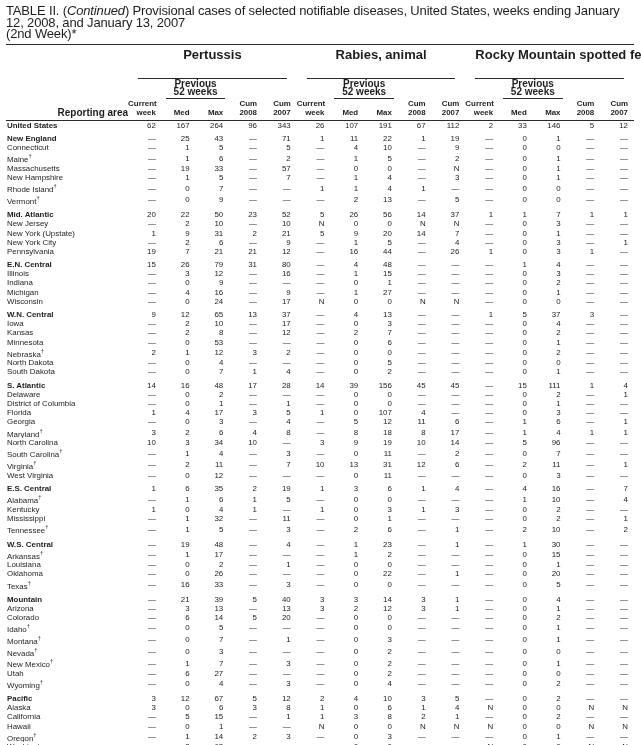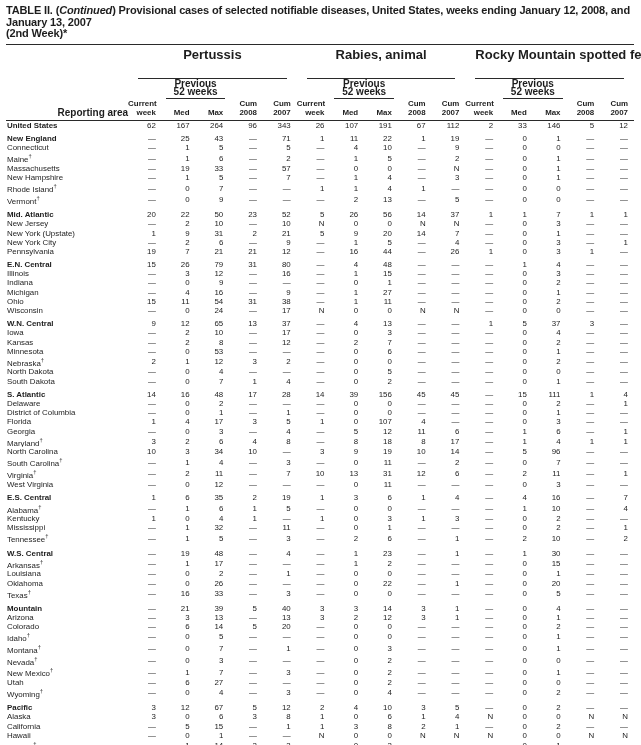--- a/index.html
+++ b/index.html
@@ -4,21 +4,21 @@
 <style>
   html,body { margin:0; padding:0; background:#fff; }
   body {
     width:641px; height:745px; overflow:hidden;
     color:#1d1d1d;
     font-family:"Liberation Sans", sans-serif;
     -webkit-font-smoothing:antialiased;
   }
   .page { padding:5px 7px 0 6px; box-sizing:border-box; }
 
-  .title { font-size:11px; font-weight:bold; line-height:11.5px; letter-spacing:-0.15px; }
+  .title { font-size:13px; font-weight:normal; line-height:11.5px; letter-spacing:-0.15px; }
   .title i { font-style:italic; }
 
   table { width:628px; border-collapse:collapse; table-layout:fixed; margin-top:4px; border-top:1px solid #2a2a2a; }
   col.c-area { width:122px; }
   col.c-num  { width:33.7px; }
 
   thead th { font-weight:bold; padding:0; vertical-align:bottom; }
   th.group-label div {
     border-bottom:1px solid #2a2a2a; margin:0 10px; padding:2px 0 16px;
     white-space:nowrap; font-size:13px;
@@ -437,38 +437,20 @@
           <td class="num">27</td>
           <td class="num">—</td>
           <td class="num">—</td>
           <td class="num">—</td>
           <td class="num">0</td>
           <td class="num">1</td>
           <td class="num">—</td>
           <td class="num">—</td>
         </tr>
         <tr>
-          <td class="area">Ohio</td>
-          <td class="num">15</td>
-          <td class="num">11</td>
-          <td class="num">54</td>
-          <td class="num">31</td>
-          <td class="num">38</td>
-          <td class="num">—</td>
-          <td class="num">1</td>
-          <td class="num">11</td>
-          <td class="num">—</td>
-          <td class="num">—</td>
-          <td class="num">—</td>
-          <td class="num">0</td>
-          <td class="num">2</td>
-          <td class="num">—</td>
-          <td class="num">—</td>
-        </tr>
-        <tr>
           <td class="area">Wisconsin</td>
           <td class="num">—</td>
           <td class="num">0</td>
           <td class="num">24</td>
           <td class="num">—</td>
           <td class="num">17</td>
           <td class="num">N</td>
           <td class="num">0</td>
           <td class="num">0</td>
           <td class="num">N</td>

